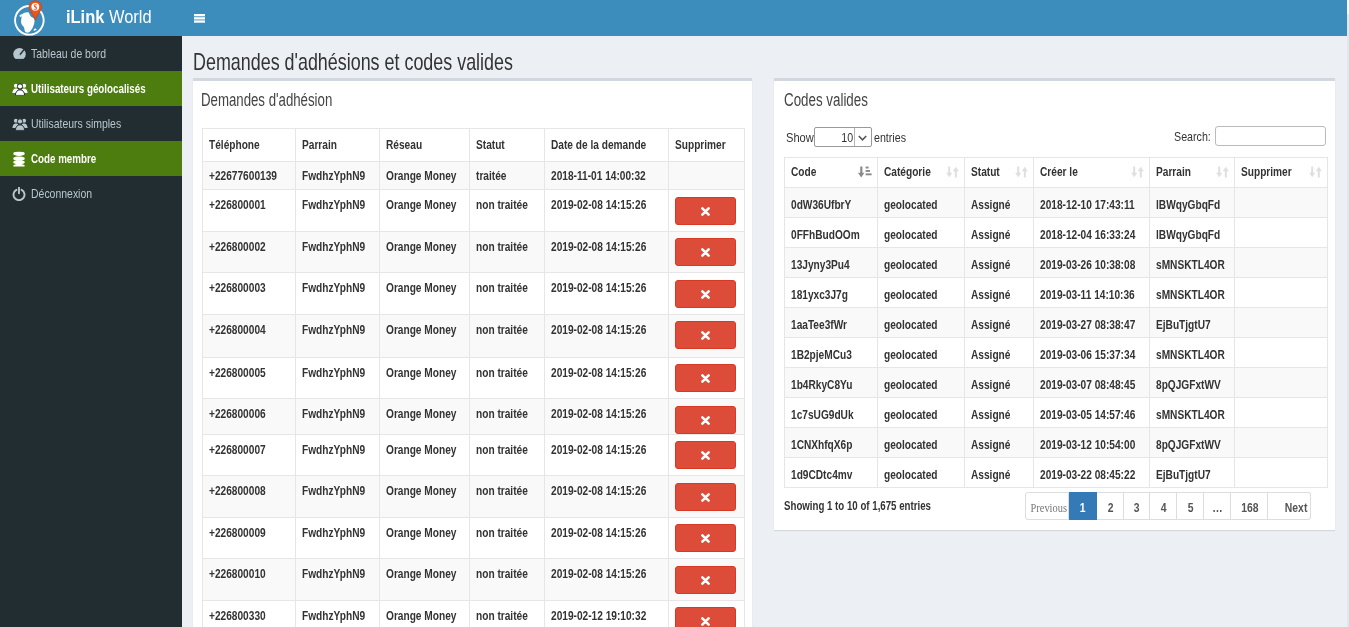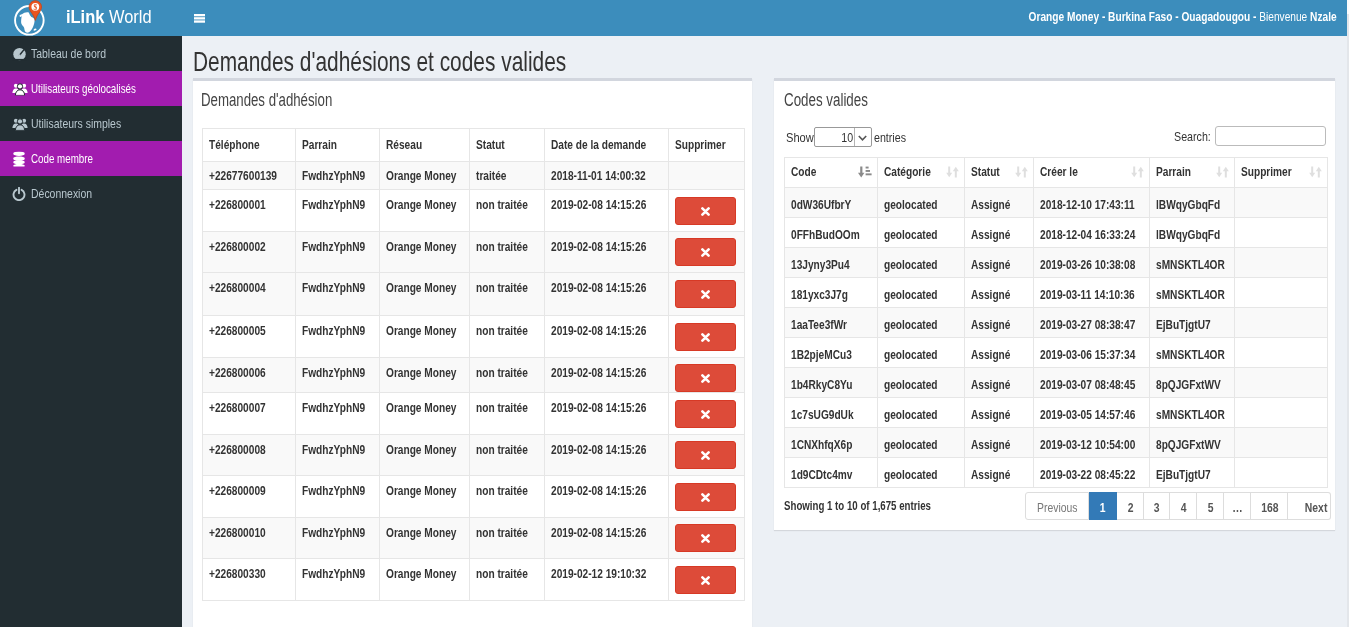--- a/index.html
+++ b/index.html
@@ -13,25 +13,25 @@
 #hdr { position:absolute; left:0; top:0; width:1349px; height:36px; background:#3c8dbc; }
 #logo { position:absolute; left:0; top:0; width:182px; height:36px; }
 #logo svg { position:absolute; left:13px; top:0; }
 #logotxt { position:absolute; left:66px; top:0; height:36px; line-height:33px; color:#fff; font-size:19px; }
 #hamb { position:absolute; left:194px; top:13.8px; line-height:0; }
 #hdrright { position:absolute; right:12.8px; top:0; height:36px; line-height:34px; color:#fff; font-weight:bold; font-size:13.5px; }
 
 
 #sb { position:absolute; left:0; top:36px; width:182px; height:591px; background:#222d32; }
 .mi { position:relative; height:35px; line-height:35px; color:#b8c7ce; padding-left:31px; font-size:13px; }
-.mi.active { background:#a21caf; color:#fff; font-weight:normal; }
+.mi.active { background:#4d7c0f; color:#fff; font-weight:bold; }
 .mic { position:absolute; left:11.5px; top:50%; transform:translateY(-50%); line-height:0; }
 
 
-#h1 { position:absolute; left:193px; top:47.5px; font-size:28px; color:#333; height:28px; line-height:28px; }
+#h1 { position:absolute; left:193px; top:47.5px; font-size:24px; color:#333; height:28px; line-height:28px; }
 .panel { position:absolute; background:#fff; border-top:3px solid #d2d6de;
   box-shadow:0 1px 1px rgba(0,0,0,0.1); }
 #lpanel { left:193px; top:78px; width:559px; height:600px; }
 #rpanel { left:774px; top:78px; width:561px; height:452px; }
 .ptitle { position:absolute; left:8px; top:6.8px; font-size:18px; color:#444; height:25px; line-height:25px; }
 
 
 .tbl { position:absolute; border-collapse:collapse; table-layout:fixed; font-size:13px; color:#333; }
 .tbl th { border:1px solid #e6e6e6; padding:0 0 1.6px 6px; text-align:left; vertical-align:middle; font-weight:bold; overflow:hidden; }
 .tbl td { border:1px solid #e6e6e6; padding:7px 0 0 6px; text-align:left; vertical-align:top; font-weight:bold; overflow:hidden; line-height:16.5px; }
@@ -76,21 +76,20 @@
 <circle cx="22.3" cy="6.8" r="3.9" fill="#fff"></circle>
 <text x="22.3" y="9.5" font-size="7.4" font-weight="bold" fill="#e95420" text-anchor="middle" font-family="Liberation Serif, serif">$</text>
 </svg>
         <span id="logotxt"><span class="t" style="transform:scaleX(0.865);"><b>iLink</b> World</span></span>
       </div>
     <span id="hamb"><svg width="11" height="9" viewBox="0 0 11 9" fill="#fff">
           <rect x="0" y="0" width="11" height="2.3"></rect>
           <rect x="0" y="3.2" width="11" height="2.3"></rect>
           <rect x="0" y="6.4" width="11" height="2.3"></rect>
         </svg></span>
-    <div id="hdrright"><span class="t tr" style="transform:scaleX(0.752);">Orange Money - Burkina Faso - Ouagadougou - <span style="font-weight:normal;">Bienvenue</span> Nzale</span></div>
   </div>
   <div id="sb">
       <div class="mi"><span class="mic"><svg width="15" height="13" viewBox="0 0 15 13">
             <circle cx="7.5" cy="6.7" r="6.2" fill="#b8c7ce"></circle>
             <rect x="0" y="11.4" width="15" height="2" fill="#222d32"></rect>
             <path d="M7.5 7.8 L11.8 2.4" stroke="#222d32" stroke-width="1.5" stroke-linecap="round"></path>
             <circle cx="7.5" cy="7.8" r="1.1" fill="#b8c7ce"></circle>
           </svg></span><span class="t" style="transform:scaleX(0.805);">Tableau de bord</span></div>
 <div class="mi active"><span class="mic"><svg width="16" height="13" viewBox="0 0 16 13">
             <g fill="#ffffff">
@@ -173,20 +172,32 @@
             <td><span class="t" style="transform:scaleX(0.78);">FwdhzYphN9</span></td>
             <td><span class="t" style="transform:scaleX(0.78);">Orange Money</span></td>
             <td><span class="t" style="transform:scaleX(0.78);">non traitée</span></td>
             <td><span class="t" style="transform:scaleX(0.78);">2019-02-08 14:15:26</span></td>
             <td>
               <div class="del"><svg width="9" height="9" viewBox="0 0 9 9">
                   <path d="M1.4 1.4 L7.6 7.6 M7.6 1.4 L1.4 7.6" stroke="#fff" stroke-width="2.6" stroke-linecap="round"></path>
                 </svg></div>
             </td>
           </tr>
+<tr style="height:41.48px;">
+            <td><span class="t" style="transform:scaleX(0.78);">+226800003</span></td>
+            <td><span class="t" style="transform:scaleX(0.78);">FwdhzYphN9</span></td>
+            <td><span class="t" style="transform:scaleX(0.78);">Orange Money</span></td>
+            <td><span class="t" style="transform:scaleX(0.78);">non traitée</span></td>
+            <td><span class="t" style="transform:scaleX(0.78);">2019-02-08 14:15:26</span></td>
+            <td>
+              <div class="del"><svg width="9" height="9" viewBox="0 0 9 9">
+                  <path d="M1.4 1.4 L7.6 7.6 M7.6 1.4 L1.4 7.6" stroke="#fff" stroke-width="2.6" stroke-linecap="round"></path>
+                </svg></div>
+            </td>
+          </tr>
 <tr class="odd" style="height:43px;">
             <td><span class="t" style="transform:scaleX(0.78);">+226800004</span></td>
             <td><span class="t" style="transform:scaleX(0.78);">FwdhzYphN9</span></td>
             <td><span class="t" style="transform:scaleX(0.78);">Orange Money</span></td>
             <td><span class="t" style="transform:scaleX(0.78);">non traitée</span></td>
             <td><span class="t" style="transform:scaleX(0.78);">2019-02-08 14:15:26</span></td>
             <td>
               <div class="del"><svg width="9" height="9" viewBox="0 0 9 9">
                   <path d="M1.4 1.4 L7.6 7.6 M7.6 1.4 L1.4 7.6" stroke="#fff" stroke-width="2.6" stroke-linecap="round"></path>
                 </svg></div>
@@ -432,21 +443,21 @@
             <td><span class="t" style="transform:scaleX(0.78);">geolocated</span></td>
             <td><span class="t" style="transform:scaleX(0.78);">Assigné</span></td>
             <td><span class="t" style="transform:scaleX(0.78);">2019-03-22 08:45:22</span></td>
             <td><span class="t" style="transform:scaleX(0.78);">EjBuTjgtU7</span></td>
             <td></td>
           </tr>
 </tbody>
       </table>
     <div id="info"><span class="t" style="transform:scaleX(0.745);">Showing 1 to 10 of 1,675 entries</span></div>
     <div id="pag">
-        <div class="pi prev" style="width:64px;"><span class="t tc" style="transform:scaleX(0.8);">Previous</span></div>
+        <div class="pi prev" style="width:44px;font-family:Liberation Serif, serif;"><span class="t tc" style="transform:scaleX(0.8);">Previous</span></div>
 <div class="pi act" style="width:28px;"><span class="t tc" style="transform:scaleX(0.8);">1</span></div>
 <div class="pi " style="width:27px;"><span class="t tc" style="transform:scaleX(0.8);">2</span></div>
 <div class="pi " style="width:26px;"><span class="t tc" style="transform:scaleX(0.8);">3</span></div>
 <div class="pi " style="width:27px;"><span class="t tc" style="transform:scaleX(0.8);">4</span></div>
 <div class="pi " style="width:27px;"><span class="t tc" style="transform:scaleX(0.8);">5</span></div>
 <div class="pi " style="width:27px;"><span class="t tc" style="transform:scaleX(0.8);">…</span></div>
 <div class="pi " style="width:37px;"><span class="t tc" style="transform:scaleX(0.8);">168</span></div>
 <div class="pi next" style="width:43px;text-align:right;"><span class="t tc" style="transform:scaleX(0.8);">Next</span></div>
       </div>
   </div>

